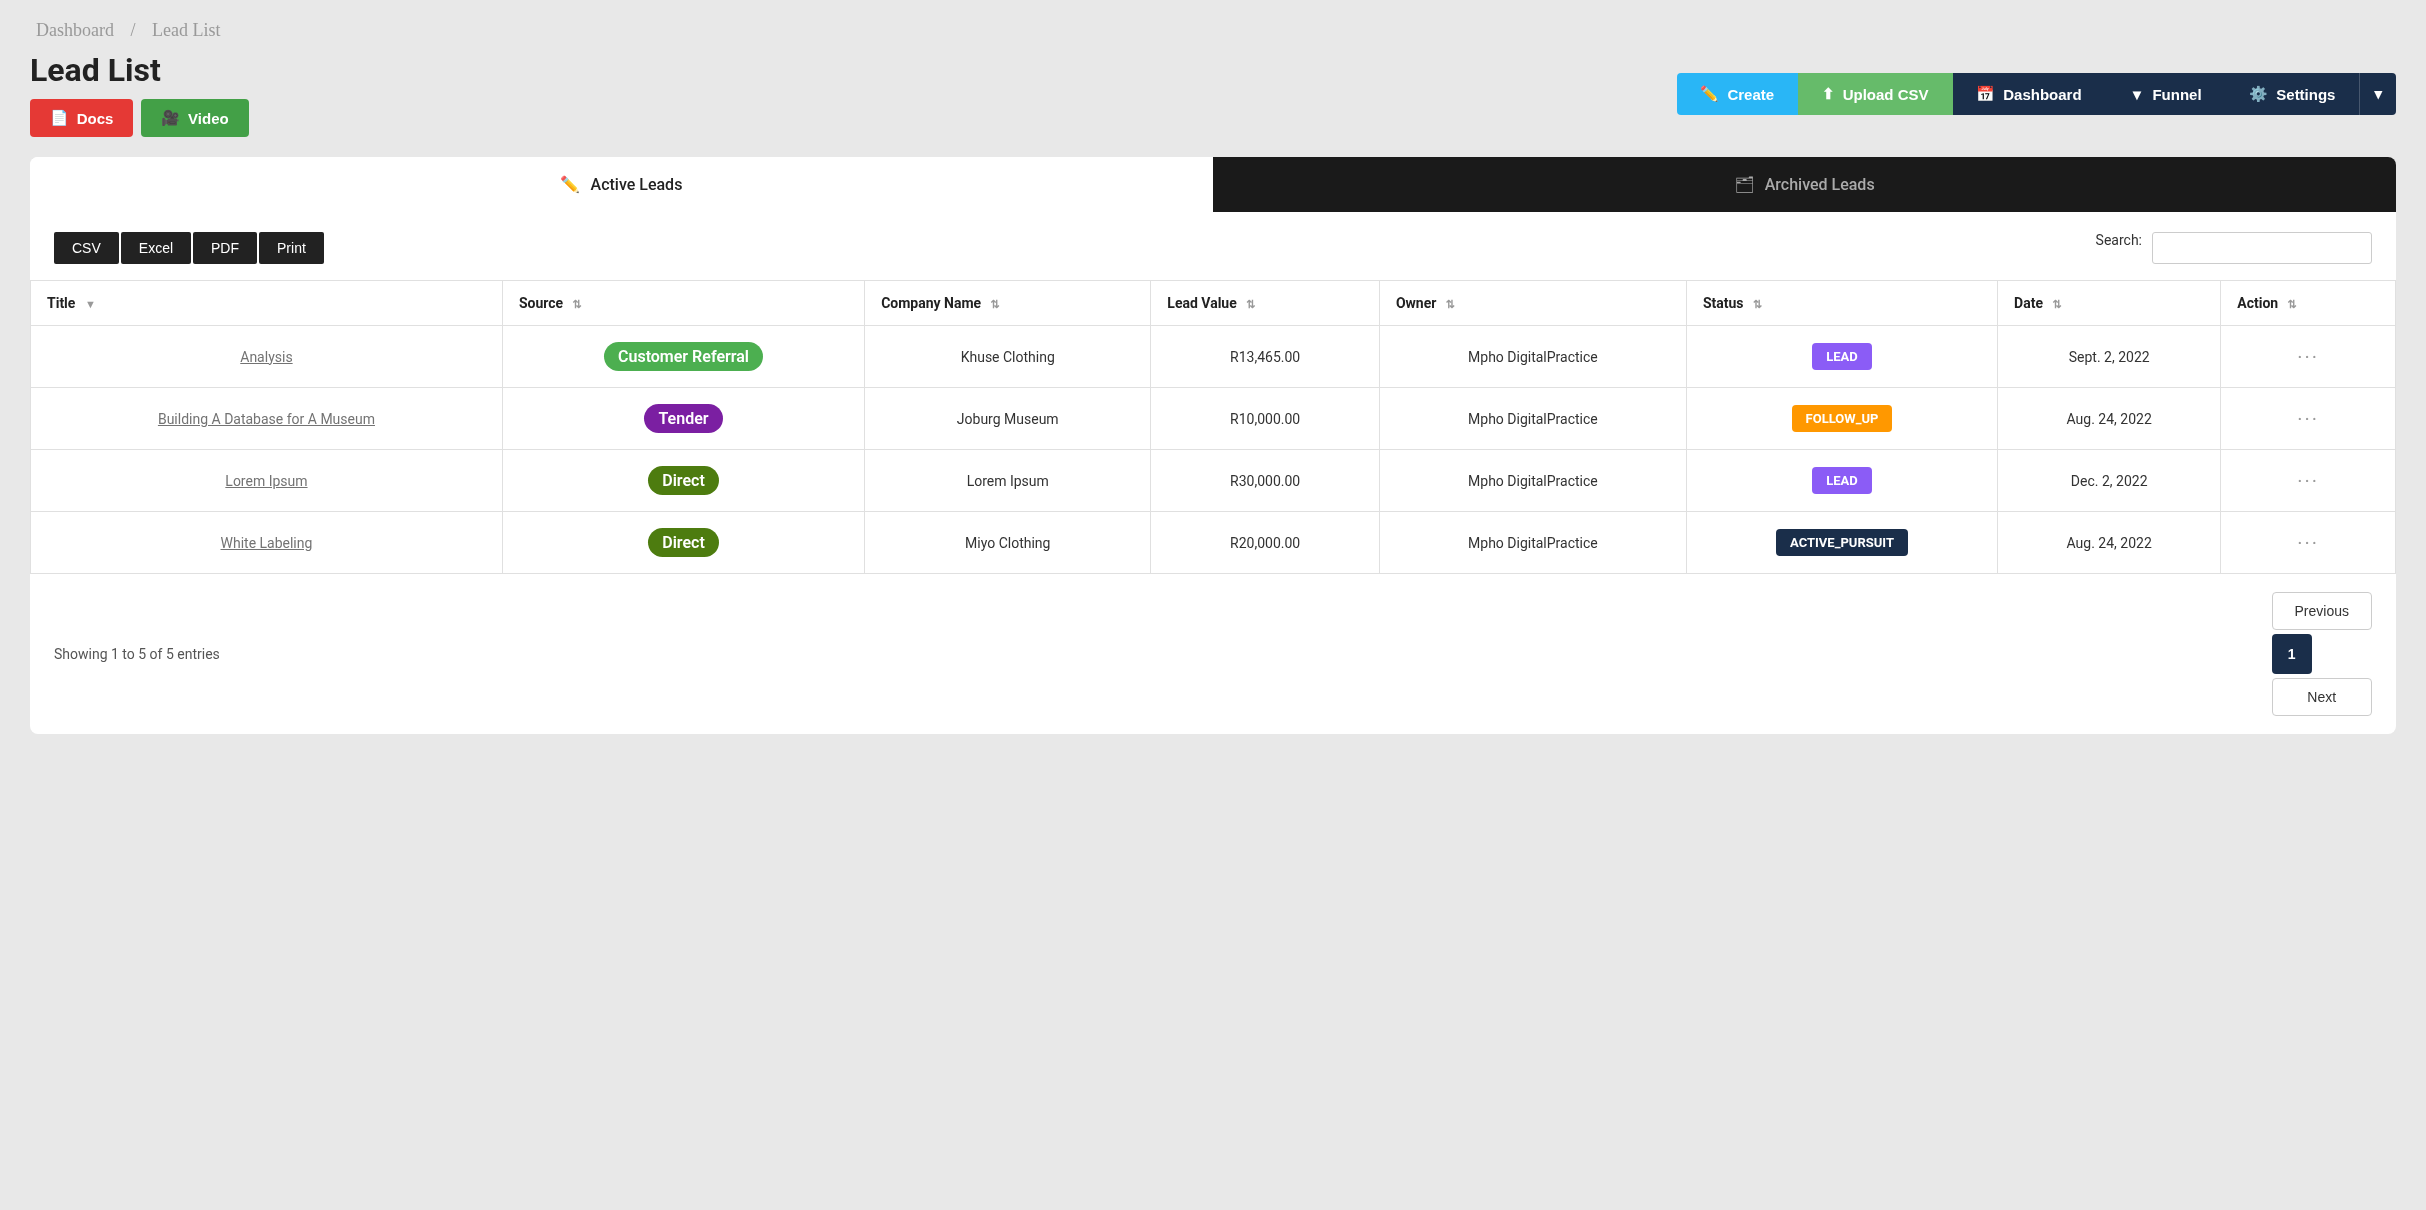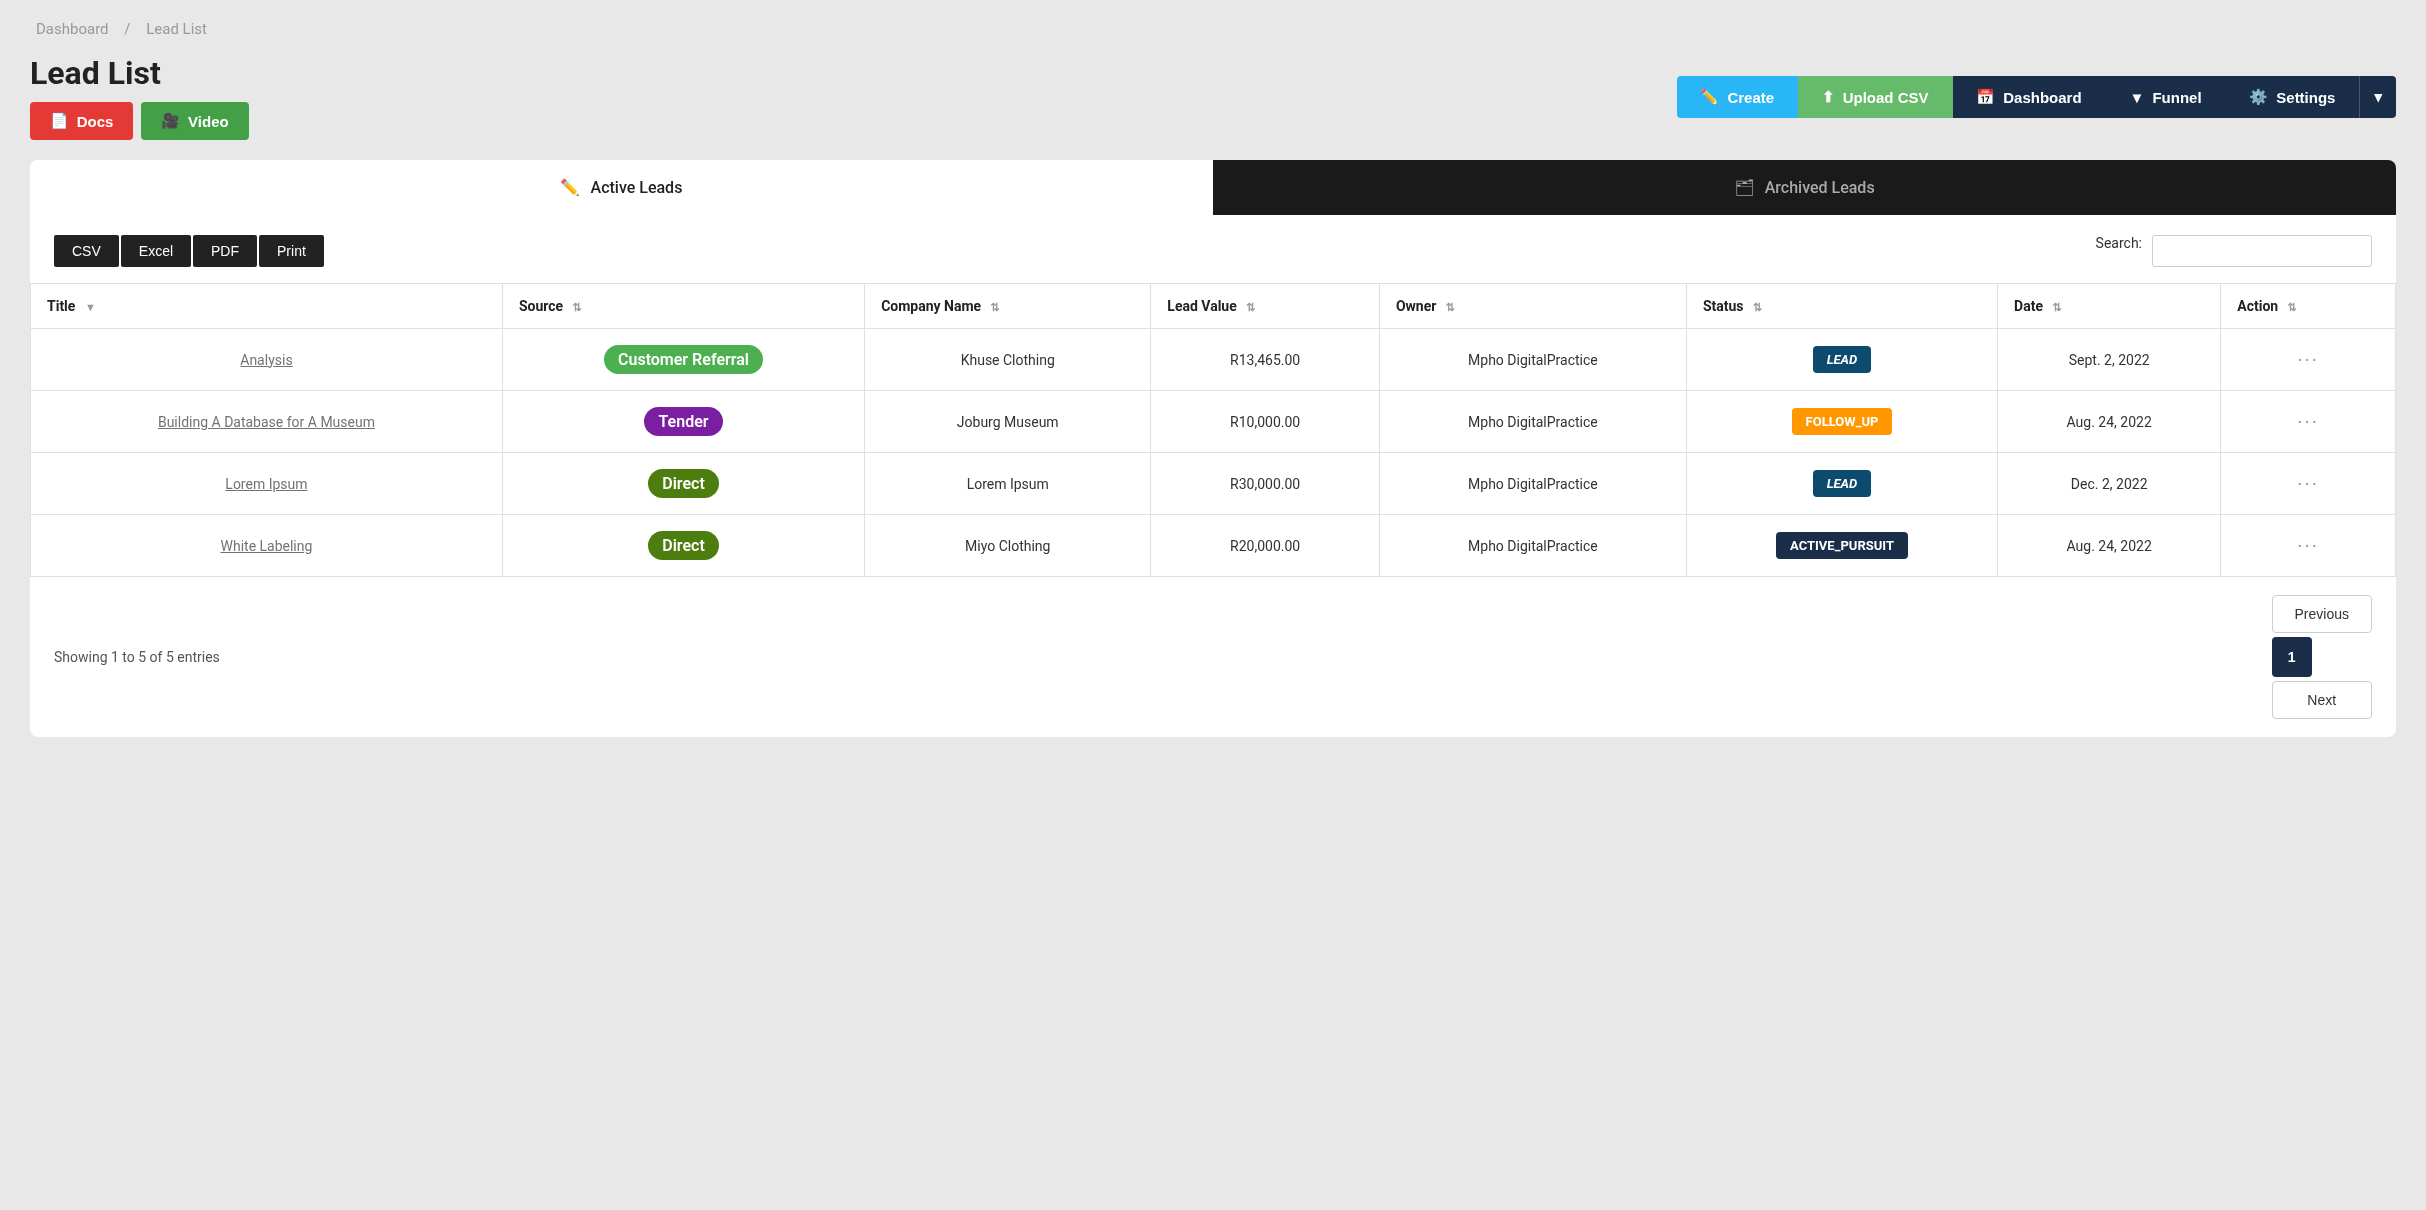--- a/index.html
+++ b/index.html
@@ -4,23 +4,24 @@
   <style>
     * { box-sizing: border-box; margin: 0; padding: 0; }
     body {
       font-family: -apple-system, BlinkMacSystemFont, 'Segoe UI', Roboto, sans-serif;
       background: #e8e8e8;
       min-height: 100vh;
       padding: 20px 30px;
       font-size: 14px;
     }
     .breadcrumb {
-      font-size: 15px;
+      font-size: 18px;
       color: #555;
-      margin-bottom: 16px;
+      margin-bottom: 10px;
+      font-family: Liberation Serif, serif;
     }
     .breadcrumb span { margin: 0 6px; color: #999; }
     .page-header {
       display: flex;
       align-items: center;
       justify-content: space-between;
       margin-bottom: 20px;
     }
     .page-title-area {}
     .page-title {
@@ -252,21 +253,21 @@
     .badge-tender { background: #7b1fa2; }
     .badge-direct { background: #4d7c0f; }
     .status-badge {
       display: inline-block;
       padding: 6px 14px;
       border-radius: 4px;
       font-size: 13px;
       font-weight: 700;
       color: white;
     }
-    .status-lead { background: #0c4a6e; font-style: italic; }
+    .status-lead { background: #8b5cf6; }
     .status-follow-up { background: #ff9800; }
     .status-active-pursuit { background: #1a2e4a; }
     .action-dots {
       color: #999;
       font-size: 20px;
       cursor: pointer;
       letter-spacing: 2px;
     }
     .table-footer {
       display: flex;

